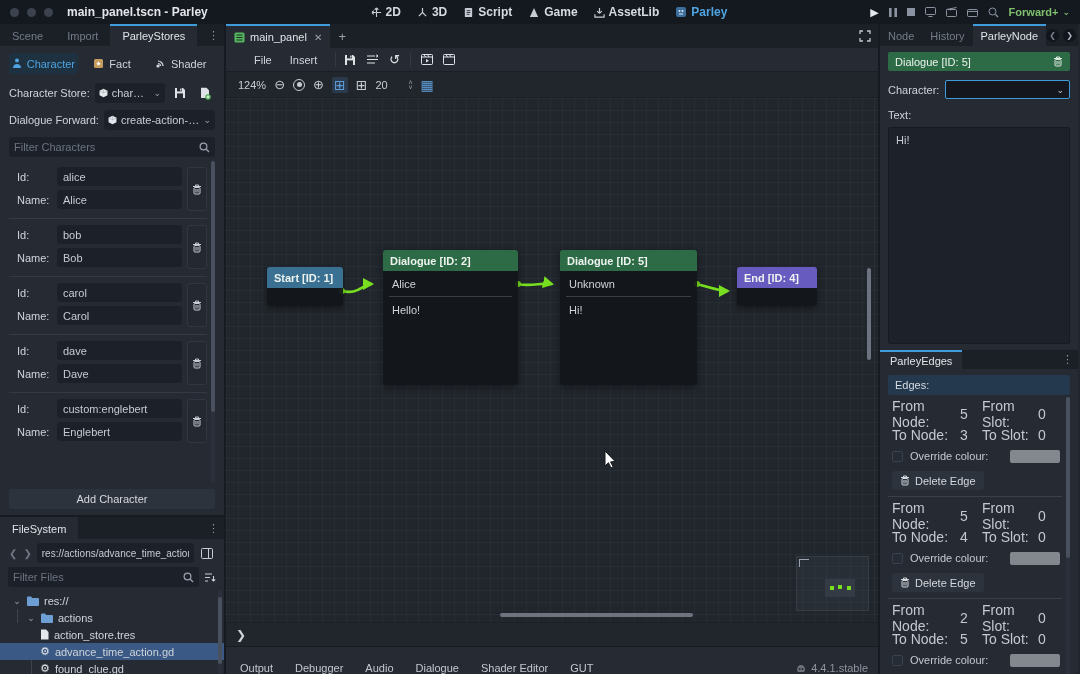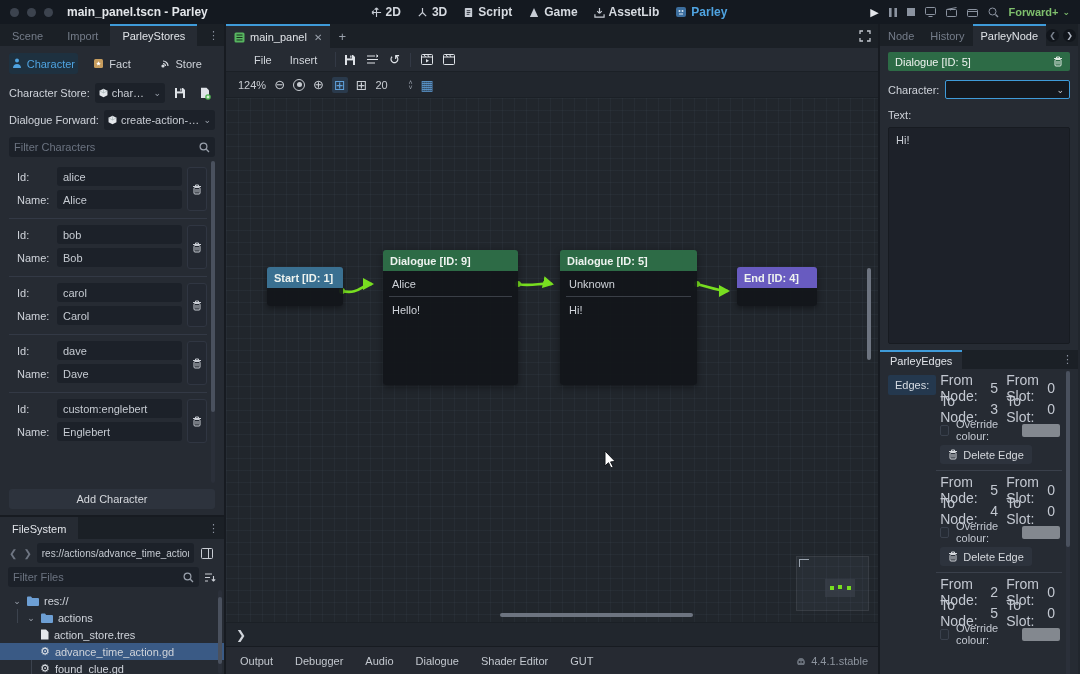--- a/index.html
+++ b/index.html
@@ -114,36 +114,36 @@
   .minimap { position:absolute; left:570px; top:458px; width:73px; height:55px; background:rgba(140,160,185,.07); border:1px solid rgba(255,255,255,.07); }
   .minimap::before { content:""; position:absolute; left:2px; top:2px; width:9px; height:7px; border-left:1px solid #9aa3ae; border-top:1px solid #9aa3ae; }
   .mm-inner { position:absolute; left:28px; top:22px; width:30px; height:18px; background:rgba(60,66,76,.6); }
   .mm-inner i { position:absolute; width:4px; height:4px; background:#78de20; }
   .hscroll { position:absolute; left:274px; top:515px; width:193px; height:4px; background:#6d7480; border-radius:2px; }
   .canvas .vthumb { position:absolute; left:641px; top:170px; width:4px; height:92px; background:#6d7480; border-radius:2px; }
   .cursor { position:absolute; left:378px; top:352px; }
 
   .collapse-strip { height:24px; background:#21262d; display:flex; align-items:center; padding-left:10px; flex:none; border-top:1px solid #1b2026; }
   .collapse-strip .g { color:#d0d4da; font-size:12px; }
-  .bottombar { height:28px; background:#262a32; border-top:1px solid #171b21; display:flex; align-items:center; gap:22px; padding:0 10px 0 14px; font-size:11px; color:#c3c8cf; flex:none; }
+  .bottombar { height:28px; background:#262a32; border-top:1px solid #171b21; display:flex; align-items:flex-end; gap:22px; padding:0 10px 0 14px; font-size:11px; color:#c3c8cf; flex:none; }
   .bb-right { margin-left:auto; display:flex; align-items:center; gap:5px; color:#8d949e; }
 
   
   .nav-circles { margin-left:auto; display:flex; align-items:center; gap:4px; padding-right:2px; }
   .nav-circle { width:13px; height:13px; border-radius:50%; background:#11151b; color:#7a828e; font-size:8px; display:flex; align-items:center; justify-content:center; }
   .node-panel { height:304px; padding:6px 8px; display:flex; flex-direction:column; flex:none; }
   .np-header { height:19px; background:#2d6b46; border-radius:2px; display:flex; align-items:center; padding:0 7px; font-size:11px; color:#eef3ef; }
   .np-header .sp { flex:1; }
   .np-row { display:flex; align-items:center; gap:6px; margin-top:9px; font-size:11px; }
   .np-row .nplabel { color:#cfd3da; white-space:nowrap; }
   .char-select { flex:1; height:19px; background:#14181e; border:1px solid #3f9bd9; border-radius:2px; display:flex; align-items:center; justify-content:flex-end; padding:0 5px; }
   .char-select .chev { color:#c8ccd2; font-size:9px; }
   .np-textlabel { margin-top:10px; font-size:11px; color:#cfd3da; }
   .np-textarea { margin-top:6px; flex:1; background:#1d2129; border:1px solid #171b21; border-radius:2px; padding:6px 7px; font-size:11px; color:#c9cdd4; }
-  .edges-panel { flex:1; display:flex; flex-direction:row; overflow:hidden; position:relative; padding:0 8px; }
+  .edges-panel { flex:1; display:flex; flex-direction:column; overflow:hidden; position:relative; padding:0 8px; }
   .edges-header { height:20px; margin-top:6px; background:#24384e; border-radius:2px; display:flex; align-items:center; padding:0 7px; font-size:11px; color:#d7dce3; flex:none; }
   .edge-list { flex:1; overflow:hidden; padding-right:8px; position:relative; }
   .edge-entry { padding:8px 0 6px 4px; }
   .edge-entry + .edge-entry { border-top:1px solid #3a404b; }
   .erow { display:flex; align-items:center; height:21px; font-size:14px; color:#c3c8d1; }
   .erow .el1 { width:68px; }
   .erow .ev1 { width:22px; }
   .erow .el2 { width:56px; }
   .erow .ev2 { width:20px; }
   .orow { display:flex; align-items:center; gap:7px; height:22px; font-size:11px; color:#c3c8d1; }
@@ -277,21 +277,21 @@
                 <rect x="1" y="1" width="9" height="9" rx="1.5" fill="#c79d5e"></rect>
                 <path d="M5.5 3.2l0.7 1.5 1.6.2-1.2 1.1.3 1.6-1.4-.8-1.4.8.3-1.6-1.2-1.1 1.6-.2z" fill="#fff"></path>
               </svg>
             <span>Fact</span>
           </div>
           <div class="mode">
             <svg class="ic" width="11" height="11" viewBox="0 0 11 11">
                 <circle cx="3" cy="8" r="1.6" fill="#d6dae0"></circle>
                 <path d="M5.5 8a2.5 2.5 0 0 0-2.5-2.5M8 8a5 5 0 0 0-5-5" stroke="#d6dae0" stroke-width="1.2" fill="none"></path>
               </svg>
-            <span>Store</span>
+            <span>Shader</span>
           </div>
         </div>
 
         <div class="frow">
           <span class="flabel">Character Store:</span>
           <div class="dd" style="max-width:86px">
             <svg class="ic" width="9" height="10" viewBox="0 0 10 11">
                 <path d="M5 .8L9.4 3v5L5 10.2.6 8V3z" fill="#e4e7eb"></path>
                 <path d="M5 .8V5.5M5 5.5L.6 3M5 5.5L9.4 3" stroke="#9aa" stroke-width=".6"></path>
               </svg>
@@ -592,21 +592,21 @@
           <circle cx="471" cy="186" r="3" fill="#78de20"></circle>
           <path d="M471,186 C486,190 494,193 502,193" stroke="#78de20" stroke-width="2.6" fill="none" marker-end="url(#arr)"></path>
         </svg>
 
         <div class="gnode" style="left:41px;top:169px;width:76px">
           <div class="nhead blue">Start [ID: 1]</div>
           <div class="nbody" style="height:18px"></div>
         </div>
 
         <div class="gnode" style="left:157px;top:152px;width:135px">
-          <div class="nhead green">Dialogue [ID: 9]</div>
+          <div class="nhead green">Dialogue [ID: 2]</div>
           <div class="nbody" style="height:114px">
             <div class="dlg-line">Alice</div>
             <div class="dlg-sep"></div>
             <div class="dlg-line">Hello!</div>
           </div>
         </div>
 
         <div class="gnode" style="left:334px;top:152px;width:137px">
           <div class="nhead green">Dialogue [ID: 5]</div>
           <div class="nbody" style="height:114px">

